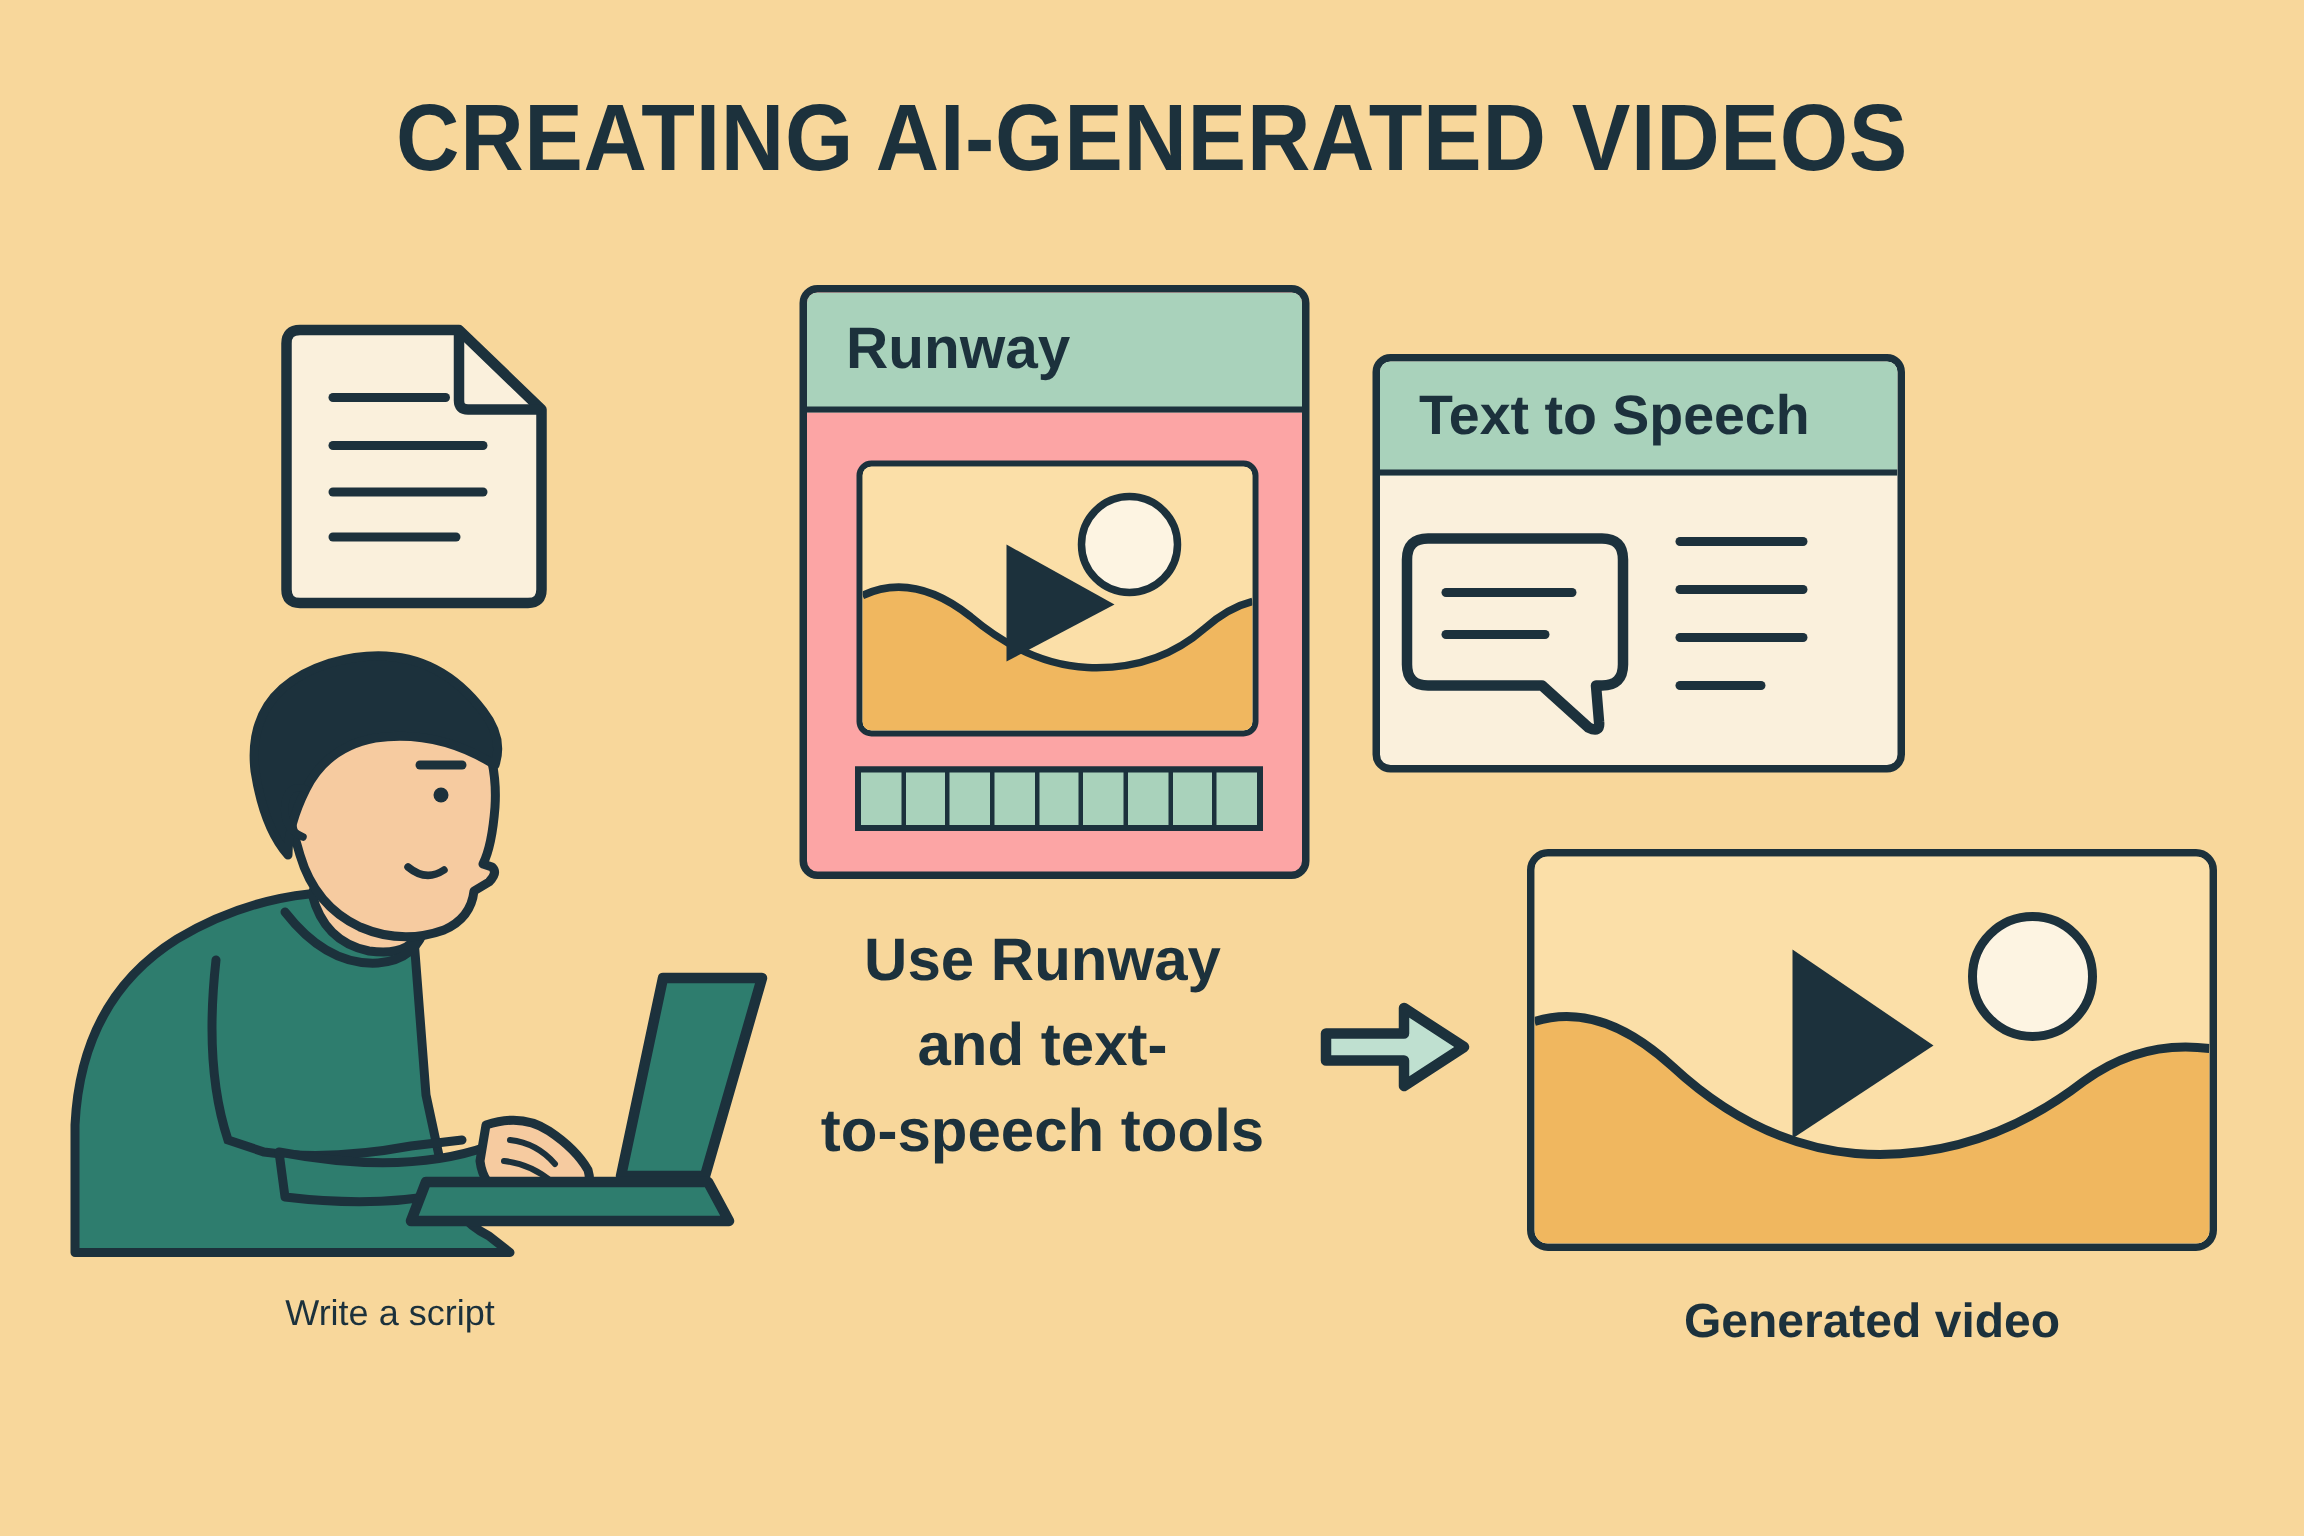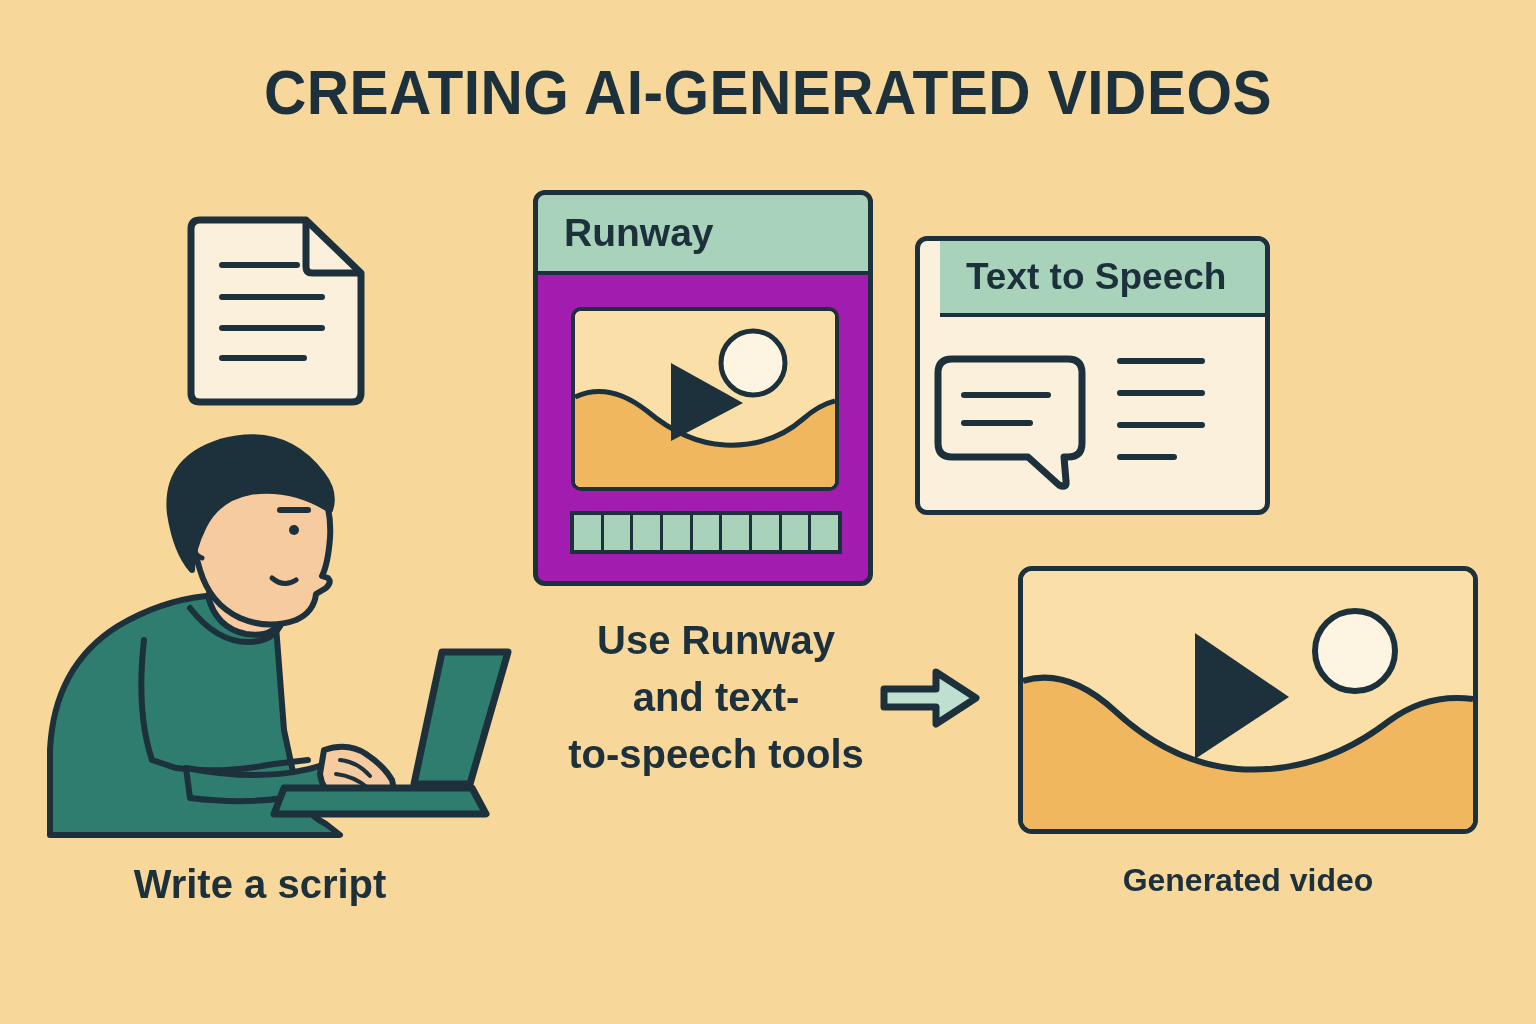--- a/index.html
+++ b/index.html
@@ -53,34 +53,34 @@
     height: 410px;
   }
 
   
   #write-script-label {
     position: absolute;
     left: 60px;
     top: 852px;
     width: 400px;
     text-align: center;
-    font-size: 40px;
-    font-weight: bold;
+    font-size: 24px;
+    font-weight: normal;
     color: #1C313C;
     white-space: nowrap;
   }
 
   
   #runway-window {
     position: absolute;
     left: 533px;
     top: 180px;
     width: 340px;
     height: 396px;
-    background: #a21caf;
+    background: #fca5a5;
     border: 5px solid #1C313C;
     border-radius: 12px;
     box-sizing: border-box;
     overflow: hidden;
   }
   #runway-titlebar {
     height: 80px;
     background: #A9D2BB;
     border-bottom: 4px solid #1C313C;
     box-sizing: border-box;
@@ -129,21 +129,20 @@
     position: absolute;
     left: 915px;
     top: 226px;
     width: 355px;
     height: 279px;
     background: #FAF0DC;
     border: 5px solid #1C313C;
     border-radius: 12px;
     box-sizing: border-box;
     overflow: hidden;
-    padding-left: 20px;
   }
   #tts-titlebar {
     height: 76px;
     background: #A9D2BB;
     border-bottom: 4px solid #1C313C;
     box-sizing: border-box;
     display: flex;
     align-items: center;
     padding-left: 26px;
   }
@@ -157,21 +156,21 @@
     position: absolute;
     left: 0;
     top: 80px;
     width: 100%;
     height: 195px;
   }
 
   
   #tools-caption {
     position: absolute;
-    left: 518px;
+    left: 497px;
     top: 602px;
     width: 396px;
     text-align: center;
     font-size: 40px;
     font-weight: bold;
     line-height: 57px;
     color: #1C313C;
   }
 
   

